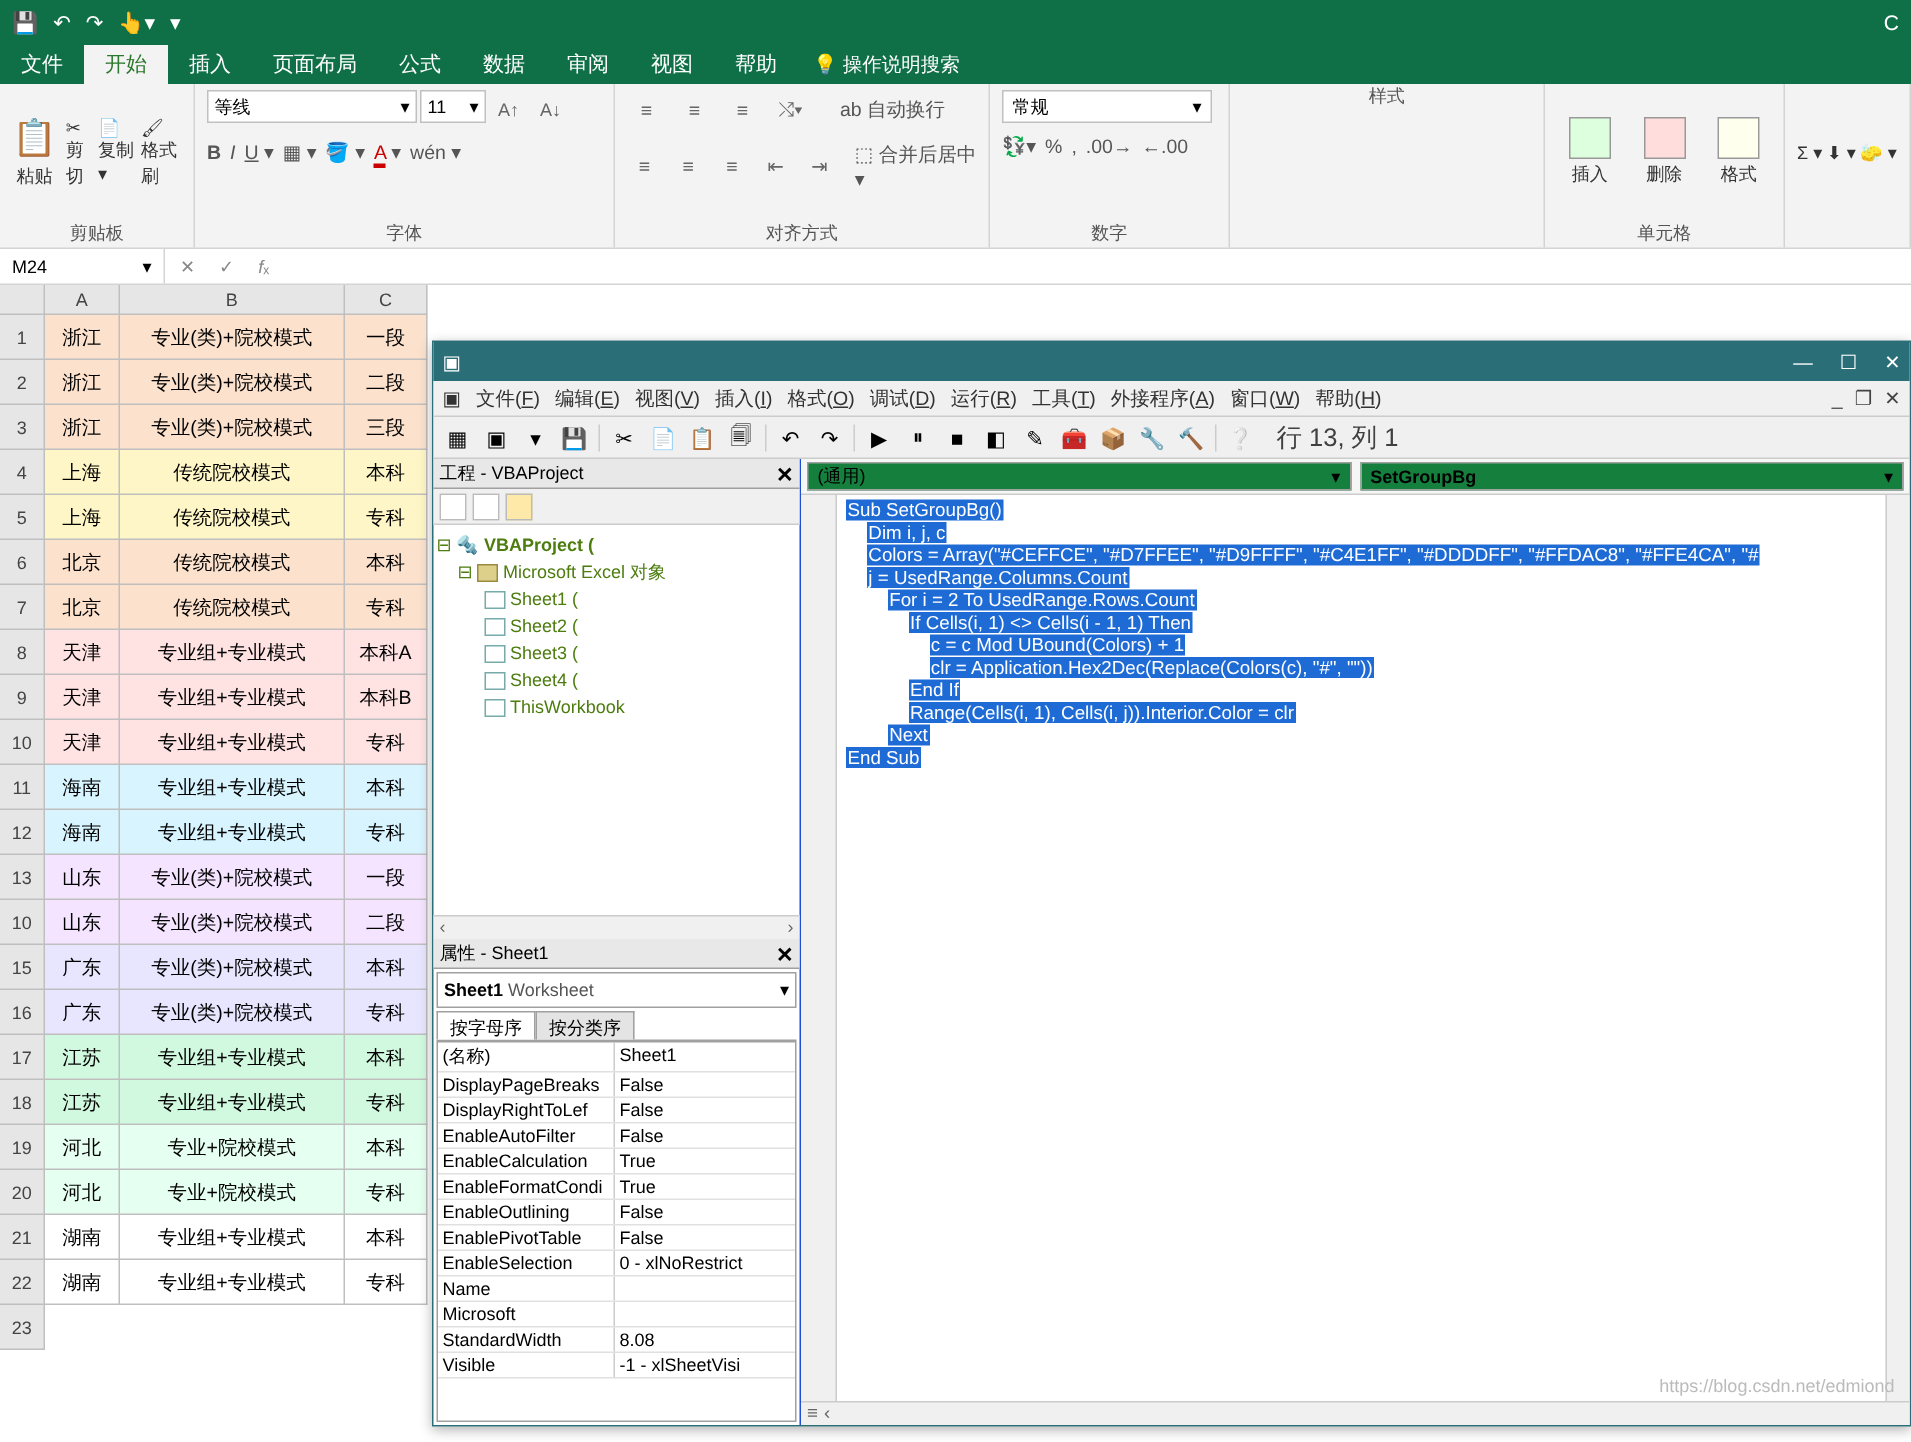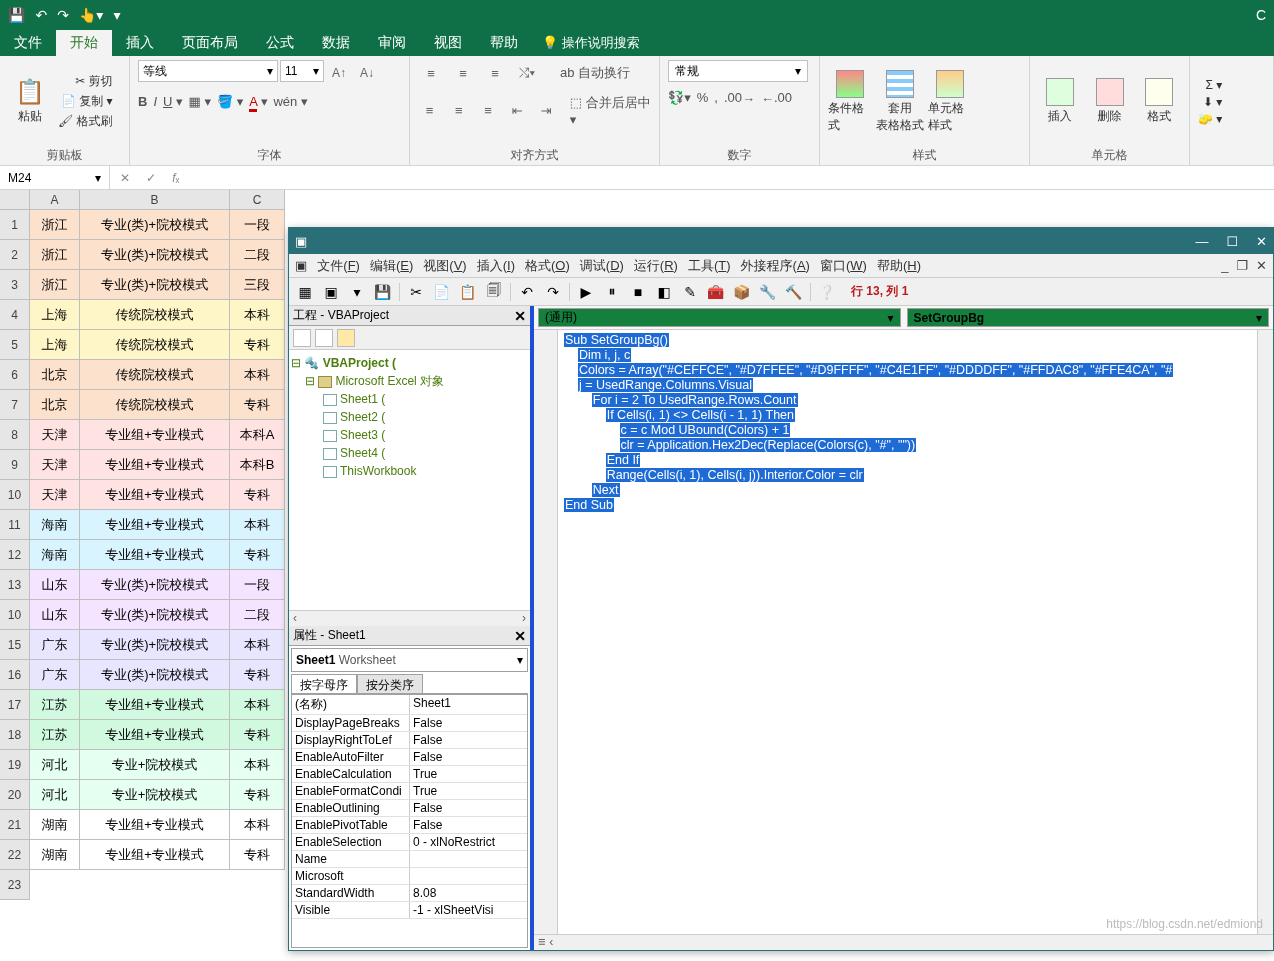--- a/index.html
+++ b/index.html
@@ -16,21 +16,21 @@
 .ribbon-tabs .tab.active { background: #f3f3f3; color: #2b772b; }
 .ribbon-tabs .lamp { display: flex; align-items: center; color: #fff; font-size: 13px; padding: 0 10px; }
 
 
 .ribbon { height: 110px; background: #f3f3f3; border-bottom: 1px solid #d4d4d4; display: flex; }
 .rgroup { border-right: 1px solid #d4d4d4; display: flex; flex-direction: column; }
 .rgroup .body { flex: 1; display: flex; align-items: center; padding: 4px 8px; gap: 6px; }
 .rgroup .label { height: 18px; text-align: center; font-size: 12px; color: #555; }
 .bigbtn { display: flex; flex-direction: column; align-items: center; justify-content: center; width: 44px; height: 70px; gap: 2px; font-size: 12px; color: #333; }
 .bigbtn .sq { width: 28px; height: 28px; border: 1px solid #999; }
-.col3 { display: flex; flex-direction: column; gap: 3px; font-size: 12px; color: #333; text-align: right; }
+.col3 { display: flex; flex-direction: row; gap: 3px; font-size: 12px; color: #333; }
 .fontsel { display: flex; gap: 2px; }
 .fontsel .sel { border: 1px solid #c0c0c0; background: #fff; height: 22px; padding: 0 4px; display: flex; align-items: center; }
 .mini { display: flex; gap: 6px; color: #555; font-size: 13px; align-items: center; }
 .mini span { cursor: pointer; }
 .dd { border: 1px solid #c0c0c0; background: #fff; height: 22px; padding: 0 6px; display: flex; align-items: center; }
 .ic { display: inline-flex; width: 26px; height: 26px; align-items: center; justify-content: center; color: #666; }
 
 
 .fbar { height: 24px; border-bottom: 1px solid #d4d4d4; display: flex; align-items: stretch; }
 .namebox { width: 110px; border-right: 1px solid #d4d4d4; display: flex; align-items: center; padding: 0 8px; justify-content: space-between; }
@@ -48,24 +48,24 @@
 
 
 .vba { position: absolute; left: 288px; top: 227px; width: 986px; height: 724px; background: #fff; border: 1px solid #2a6e77; box-shadow: 0 2px 8px rgba(0,0,0,.3); display: flex; flex-direction: column; }
 .vba-title { height: 26px; background: #2a6e77; color: #fff; display: flex; align-items: center; padding: 0 6px; font-size: 13px; }
 .vba-title .wbtns { margin-left: auto; display: flex; gap: 18px; }
 .vba-menu { height: 24px; background: #f0f0f0; border-bottom: 1px solid #ccc; display: flex; align-items: center; padding: 0 6px; gap: 10px; font-size: 13px; color: #333; }
 .vba-menu .ctrls { margin-left: auto; display: flex; gap: 8px; color: #444; }
 .vba-tb { height: 28px; background: #f0f0f0; border-bottom: 1px solid #ccc; display: flex; align-items: center; padding: 0 6px; gap: 6px; }
 .vba-tb .ti { width: 20px; height: 20px; display: inline-flex; align-items: center; justify-content: center; font-size: 14px; }
 .vba-tb .sep { width: 1px; height: 18px; background: #ccc; }
-.vba-tb .pos { margin-left: 8px; font-size: 12px; color: #b91c1c; font-weight: bold; }
+.vba-tb .pos { margin-left: 8px; font-size: 17px; color: #404040; }
 
 .vba-body { flex: 1; display: flex; min-height: 0; }
-.vba-left { width: 245px; display: flex; flex-direction: column; border-right: 4px solid #1d4ed8; }
+.vba-left { width: 245px; display: flex; flex-direction: column; border-right: 1px solid #1d4ed8; }
 .pane-title { height: 20px; background: #e8e8e8; border-bottom: 1px solid #a0a0a0; display: flex; align-items: center; padding: 0 4px; font-size: 12px; justify-content: space-between; }
 .pane-title .x { font-weight: bold; font-size: 14px; }
 .proj-tb { height: 24px; background: #f0f0f0; display: flex; align-items: center; gap: 4px; padding: 0 4px; border-bottom: 1px solid #ccc; }
 .proj-tb .pi { width: 18px; height: 18px; border: 1px solid #bbb; background: #fff; }
 .tree { flex: 1; overflow: auto; font-family: "Consolas","SimSun",monospace; font-size: 12px; padding: 4px 2px; line-height: 18px; color: #4d7c0f; }
 .tree .ind1 { padding-left: 14px; }
 .tree .ind2 { padding-left: 32px; }
 .tree .nic { display: inline-block; width: 14px; height: 12px; background: #dcd08a; border: 1px solid #9b8a3f; margin-right: 3px; vertical-align: middle; }
 .tree .sic { display: inline-block; width: 14px; height: 12px; background: #fff; border: 1px solid #7aa; margin-right: 3px; vertical-align: middle; }
 .tree-sb { height: 16px; background: #f0f0f0; border-top: 1px solid #ccc; display: flex; justify-content: space-between; padding: 0 4px; color: #666; }
@@ -191,35 +191,20 @@
         <span>%</span>
         <span>,</span>
         <span>.00→</span>
         <span>←.00</span>
       </div>
     </div>
     <div class="label">数字</div>
   </div>
 
   <div class="rgroup" style="width:210px">
-    <div class="body">
-      <div class="bigbtn">
-          <div class="sq" style="background:linear-gradient(#f88,#8f8)"></div>
-          <span>条件格式</span>
-        </div>
-      <div class="bigbtn">
-          <div class="sq" style="background:repeating-linear-gradient(#8cf,#8cf 4px,#fff 4px,#fff 8px)"></div>
-          <span style="white-space:pre;text-align:center">套用
-表格格式</span>
-        </div>
-      <div class="bigbtn">
-          <div class="sq" style="background:linear-gradient(#fc8,#cfc)"></div>
-          <span>单元格样式</span>
-        </div>
-    </div>
     <div class="label">样式</div>
   </div>
 
   <div class="rgroup" style="width:160px">
     <div class="body">
       <div class="bigbtn">
           <div class="sq" style="background:#dfd"></div>
           <span>插入</span>
         </div>
       <div class="bigbtn">
@@ -569,21 +554,21 @@
         <div class="cd">
             <span><b>SetGroupBg</b></span>
             <span>▾</span>
           </div>
       </div>
       <div class="code-area">
         <div class="code-gutter"></div>
         <div class="code-text" id="code"><span class="hl">Sub SetGroupBg()</span>
     <span class="hl">Dim i, j, c</span>
     <span class="hl">Colors = Array("#CEFFCE", "#D7FFEE", "#D9FFFF", "#C4E1FF", "#DDDDFF", "#FFDAC8", "#FFE4CA", "#</span>
-    <span class="hl">j = UsedRange.Columns.Visual</span>
+    <span class="hl">j = UsedRange.Columns.Count</span>
         <span class="hl">For i = 2 To UsedRange.Rows.Count</span>
             <span class="hl">If Cells(i, 1) &lt;&gt; Cells(i - 1, 1) Then</span>
                 <span class="hl">c = c Mod UBound(Colors) + 1</span>
                 <span class="hl">clr = Application.Hex2Dec(Replace(Colors(c), "#", ""))</span>
             <span class="hl">End If</span>
             <span class="hl">Range(Cells(i, 1), Cells(i, j)).Interior.Color = clr</span>
         <span class="hl">Next</span>
 <span class="hl">End Sub</span></div>
         <div class="code-sb-v"></div>
         <div class="code-sb-h">

